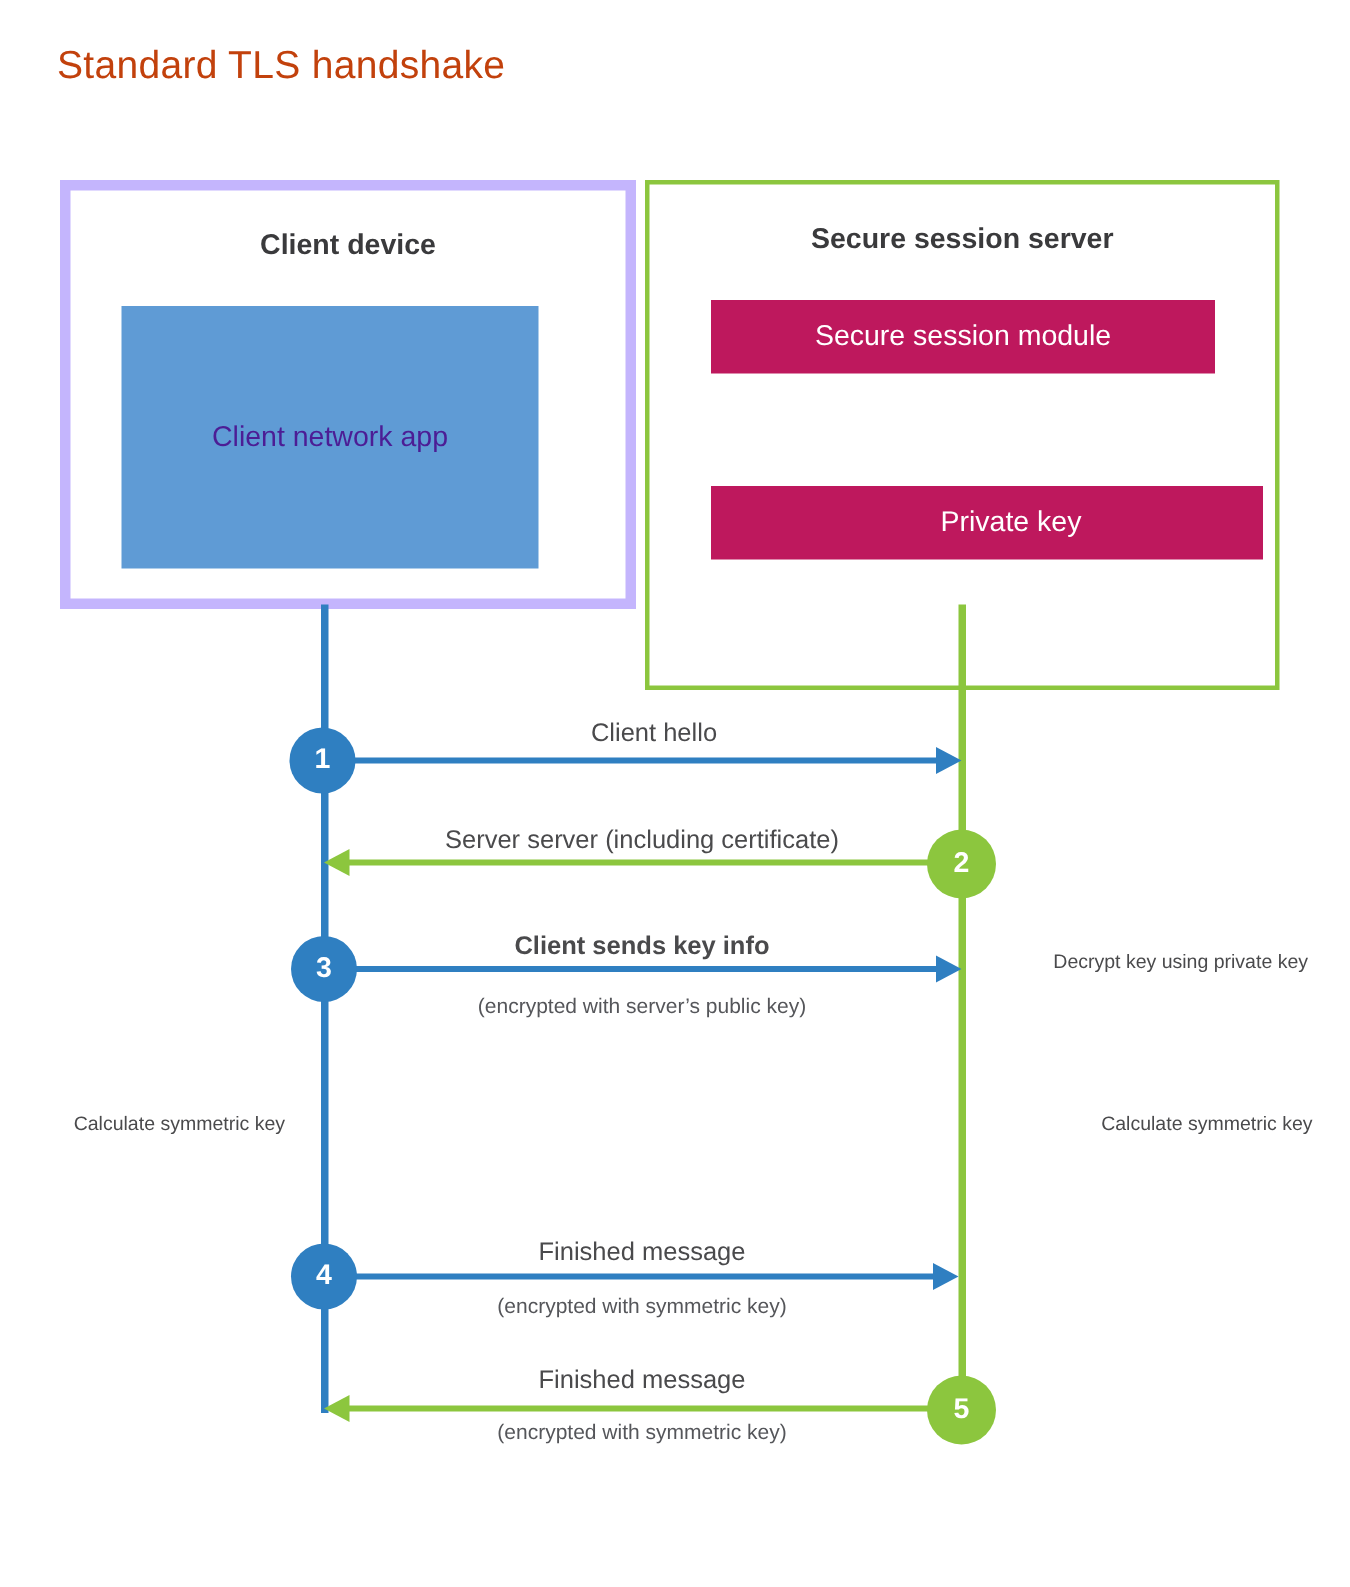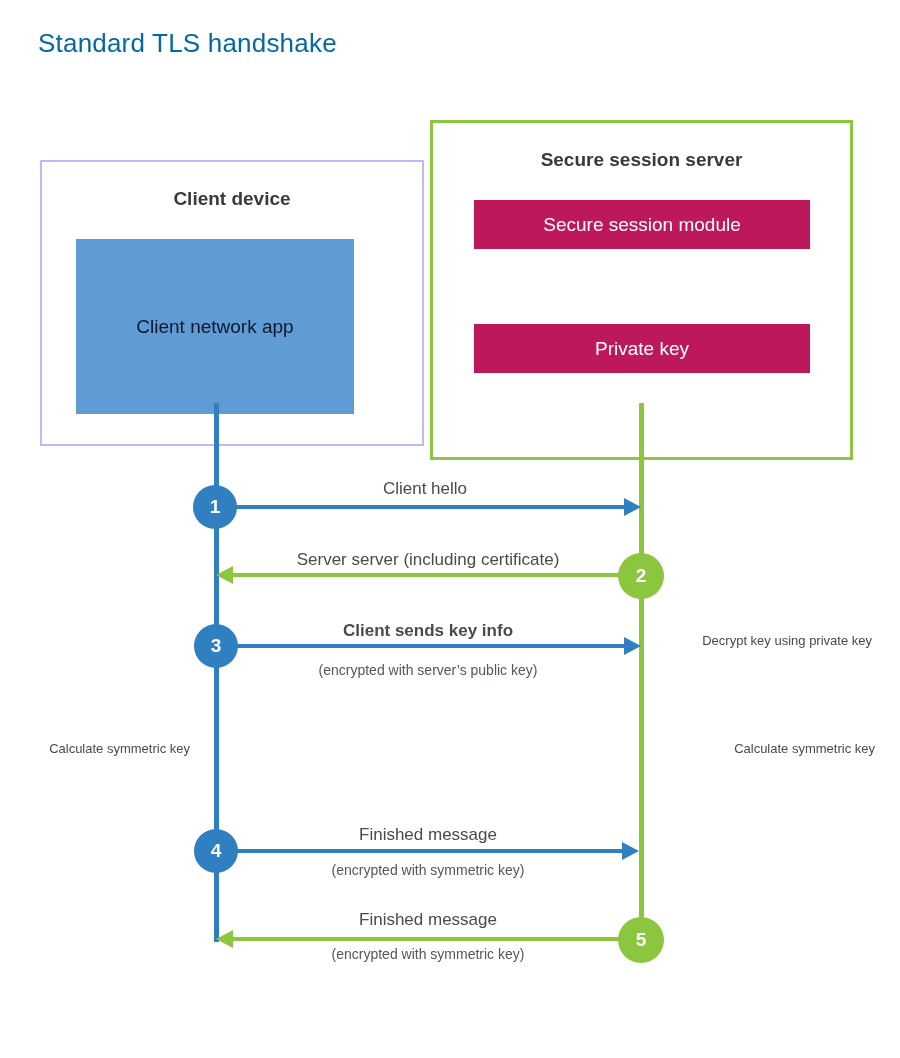--- a/index.html
+++ b/index.html
@@ -15,38 +15,37 @@
     overflow: hidden;
   }
 
   
   #diagram-title {
     position: absolute;
     left: 38px;
     top: 28px;
     font-size: 26px;
     font-weight: 300;
-    color: #0369a1;
+    color: #c2410c;
     letter-spacing: 0.2px;
     white-space: nowrap;
   }
 
   
   .participant-box {
     position: absolute;
     background: #ffffff;
     box-sizing: border-box;
   }
   #client-device-box {
     left: 40px;
     top: 120px;
     width: 384px;
     height: 286px;
-    border: 2px solid #c4b5fd;
-    margin-top: 40px;
+    border: 7px solid #c4b5fd;
   }
   #server-box {
     left: 430px;
     top: 120px;
     width: 423px;
     height: 340px;
     border: 3px solid #8cc63e;
   }
   .box-title {
     position: absolute;
@@ -60,21 +59,21 @@
   }
 
   
   #client-network-app {
     position: absolute;
     left: 34px;
     top: 77px;
     width: 278px;
     height: 175px;
     background: #5f9bd5;
-    color: #0f172a;
+    color: #4c1d95;
     font-size: 19px;
     font-weight: 400;
     display: flex;
     align-items: center;
     justify-content: center;
     text-align: center;
     line-height: 1.35;
     padding: 0 24px;
     box-sizing: border-box;
   }
@@ -88,21 +87,21 @@
     background: #be185d;
     color: #ffffff;
     font-size: 19px;
     display: flex;
     align-items: center;
     justify-content: center;
     text-align: center;
   }
   #server-bar-0 { top: 77px; }
   #server-bar-1 { top: 139px; }
-  #server-bar-2 { top: 201px; }
+  #server-bar-2 { top: 201px; padding-left: 32px; }
 
   
   .lifeline {
     position: absolute;
     width: 5px;
   }
   #client-lifeline {
     left: 214px;
     top: 403px;
     height: 539px;
@@ -163,21 +162,21 @@
   .side-note {
     position: absolute;
     font-size: 13px;
     color: #4a4a4c;
     line-height: 1.35;
   }
   .side-note.left  { text-align: right; }
   .side-note.right { text-align: right; }
 
   
-  #label-1-primary   { left: 225px; top: 479px; width: 400px; }
+  #label-1-primary   { left: 236px; top: 479px; width: 400px; }
   #label-2-primary   { left: 228px; top: 550px; width: 400px; }
   #label-3-primary   { left: 228px; top: 621px; width: 400px; font-weight: bold; }
   #label-3-secondary { left: 228px; top: 662px; width: 400px; }
   #label-4-primary   { left: 228px; top: 825px; width: 400px; }
   #label-4-secondary { left: 228px; top: 862px; width: 400px; }
   #label-5-primary   { left: 228px; top: 910px; width: 400px; }
   #label-5-secondary { left: 228px; top: 946px; width: 400px; }
 
   #note-decrypt        { left: 672px; top: 632px; width: 200px; }
   #note-calc-client    { left: 40px;  top: 740px; width: 150px; }

